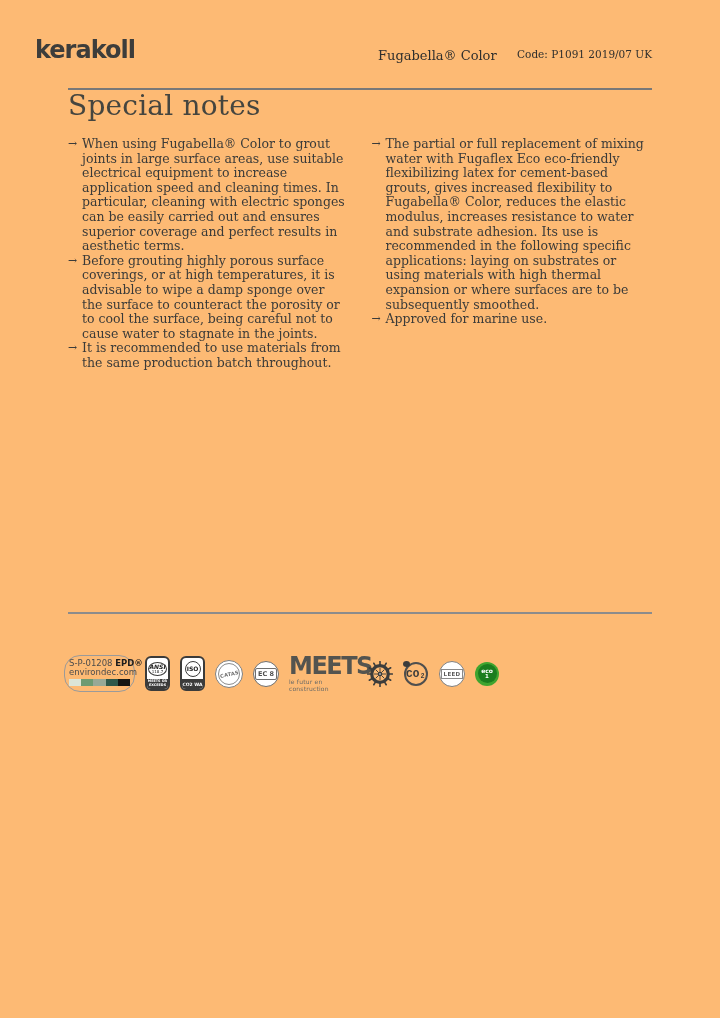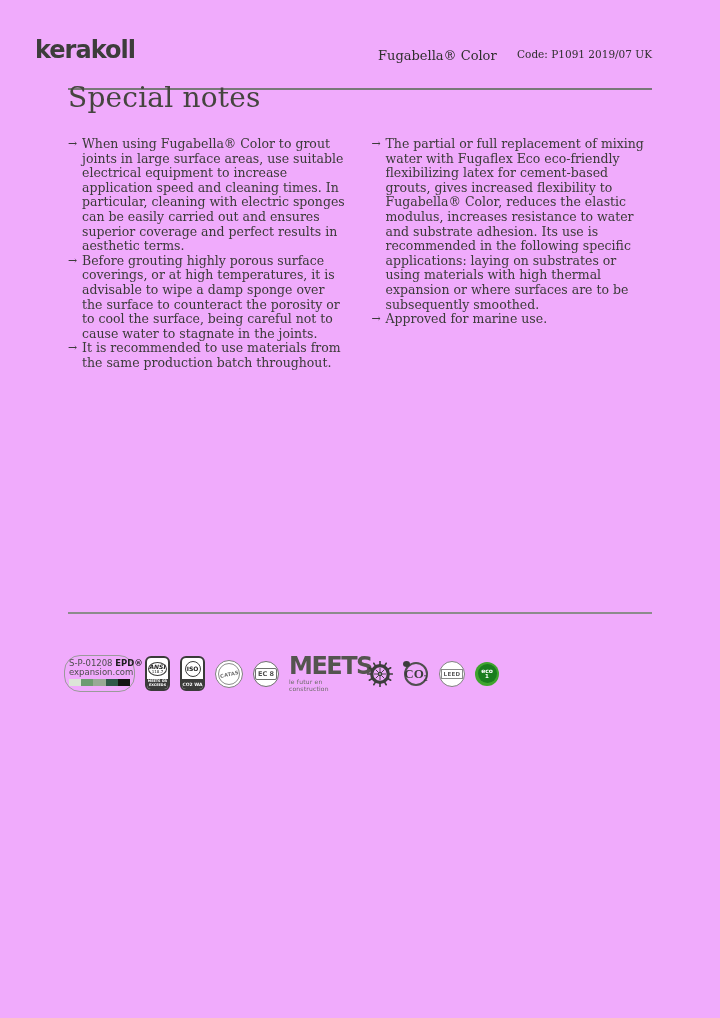--- a/index.html
+++ b/index.html
@@ -1,38 +1,38 @@
 <!DOCTYPE html>
 <html><head>
 <meta charset="utf-8">
 <style>
   * { margin:0; padding:0; box-sizing:border-box; }
   html,body { background:#ffffff; }
   .page {
-    position:relative; width:720px; height:1018px; background:#f0abfc;
+    position:relative; width:720px; height:1018px; background:#fdba74;
     font-family:"DejaVu Serif", serif; color:#3b3b39; overflow:hidden;
   }
   
   .logo {
     position:absolute; left:35px; top:36px;
     font-family:"DejaVu Sans", sans-serif; font-weight:bold;
     font-size:24px; letter-spacing:-1px; color:#3d3d3b;
   }
   .doc-product { position:absolute; left:378px; top:48px; font-size:13px; color:#2f2f2d; }
   .doc-code   { position:absolute; right:68px; top:48px; font-size:10.5px; color:#2f2f2d; }
   
   .rule { position:absolute; left:68px; width:584px; height:2px; background:#787878; }
   .rule1 { top:88px; }
   .rule2 { top:612px; background:#8c8c8c; }
   
   .section-title {
     position:absolute; left:68px; font-size:28px; line-height:30px;
     color:#45453f; letter-spacing:0.2px;
   }
-  .t-notes { top:83px; }
+  .t-notes { top:91px; }
   .t-certs { top:618px; }
   
   .notes { position:absolute; left:68px; top:137px; width:584px; display:flex; gap:23px; }
   .notes .col { flex:1; }
   .note { display:flex; gap:4px; font-size:12.5px; line-height:14.6px; color:#3b3b39; }
   .note .arrow { flex:0 0 10px; font-size:11px; line-height:14.6px; color:#3b3b39; }
   
   .logos { position:absolute; left:64px; top:655px; display:flex; align-items:center; gap:10px; }
   .cert { flex:none; }
   
@@ -74,21 +74,21 @@
                color:#5c5c5c; background:#fff; letter-spacing:0.3px; }
   
   .cstb { font-family:"DejaVu Sans", sans-serif; width:68px; text-align:left; }
   .cstb .big { font-size:24px; line-height:22px; font-weight:bold; color:#54544f; letter-spacing:-1.5px; }
   .cstb .tag { font-size:6px; color:#6a6a66; margin-top:1px; letter-spacing:0.2px; }
   
   .co2 { position:relative; width:26px; height:26px; }
   .co2 .ring { position:absolute; inset:1px; border:2.4px solid #4f4f4e; border-radius:50%; }
   .co2 .blob { position:absolute; left:0px; top:0px; width:7px; height:6px; background:#3c3c3b; border-radius:50%; }
   .co2 .txt { position:absolute; inset:0; display:flex; align-items:center; justify-content:center;
-              font-family:Liberation Serif, serif; font-size:13px; font-weight:bold; color:#3c3c3b; }
+              font-family:Liberation Mono, monospace; font-size:11px; font-weight:bold; color:#3c3c3b; }
   
   .eco { position:relative; width:24px; height:24px; border-radius:50%; background:#3fa42f; }
   .eco .inner { position:absolute; inset:2.5px; border-radius:50%; background:#1a7d1e;
                 display:flex; flex-direction:column; align-items:center; justify-content:center;
                 color:#fff; font-family:"DejaVu Sans", sans-serif; }
   .eco .e { font-size:6px; font-weight:bold; line-height:6px; }
   .eco .n { font-size:5.5px; font-weight:bold; line-height:5.5px; }
   svg { display:block; }
 </style>
 </head>
@@ -129,21 +129,21 @@
       </div>
     </div>
   </div>
 
   <div class="rule rule2"></div>
 
   <div class="logos">
 
     <div class="cert epd">
       <div class="l1"><span>S-P-01208</span> <b>EPD®</b></div>
-      <div class="l2">expansion.com</div>
+      <div class="l2">environdec.com</div>
       <div class="strip">
         <div class="s0"></div>
           <div class="s1"></div>
           <div class="s2"></div>
           <div class="s3"></div>
           <div class="s4"></div>
       </div>
     </div>
 
     <div class="cert plaque">

